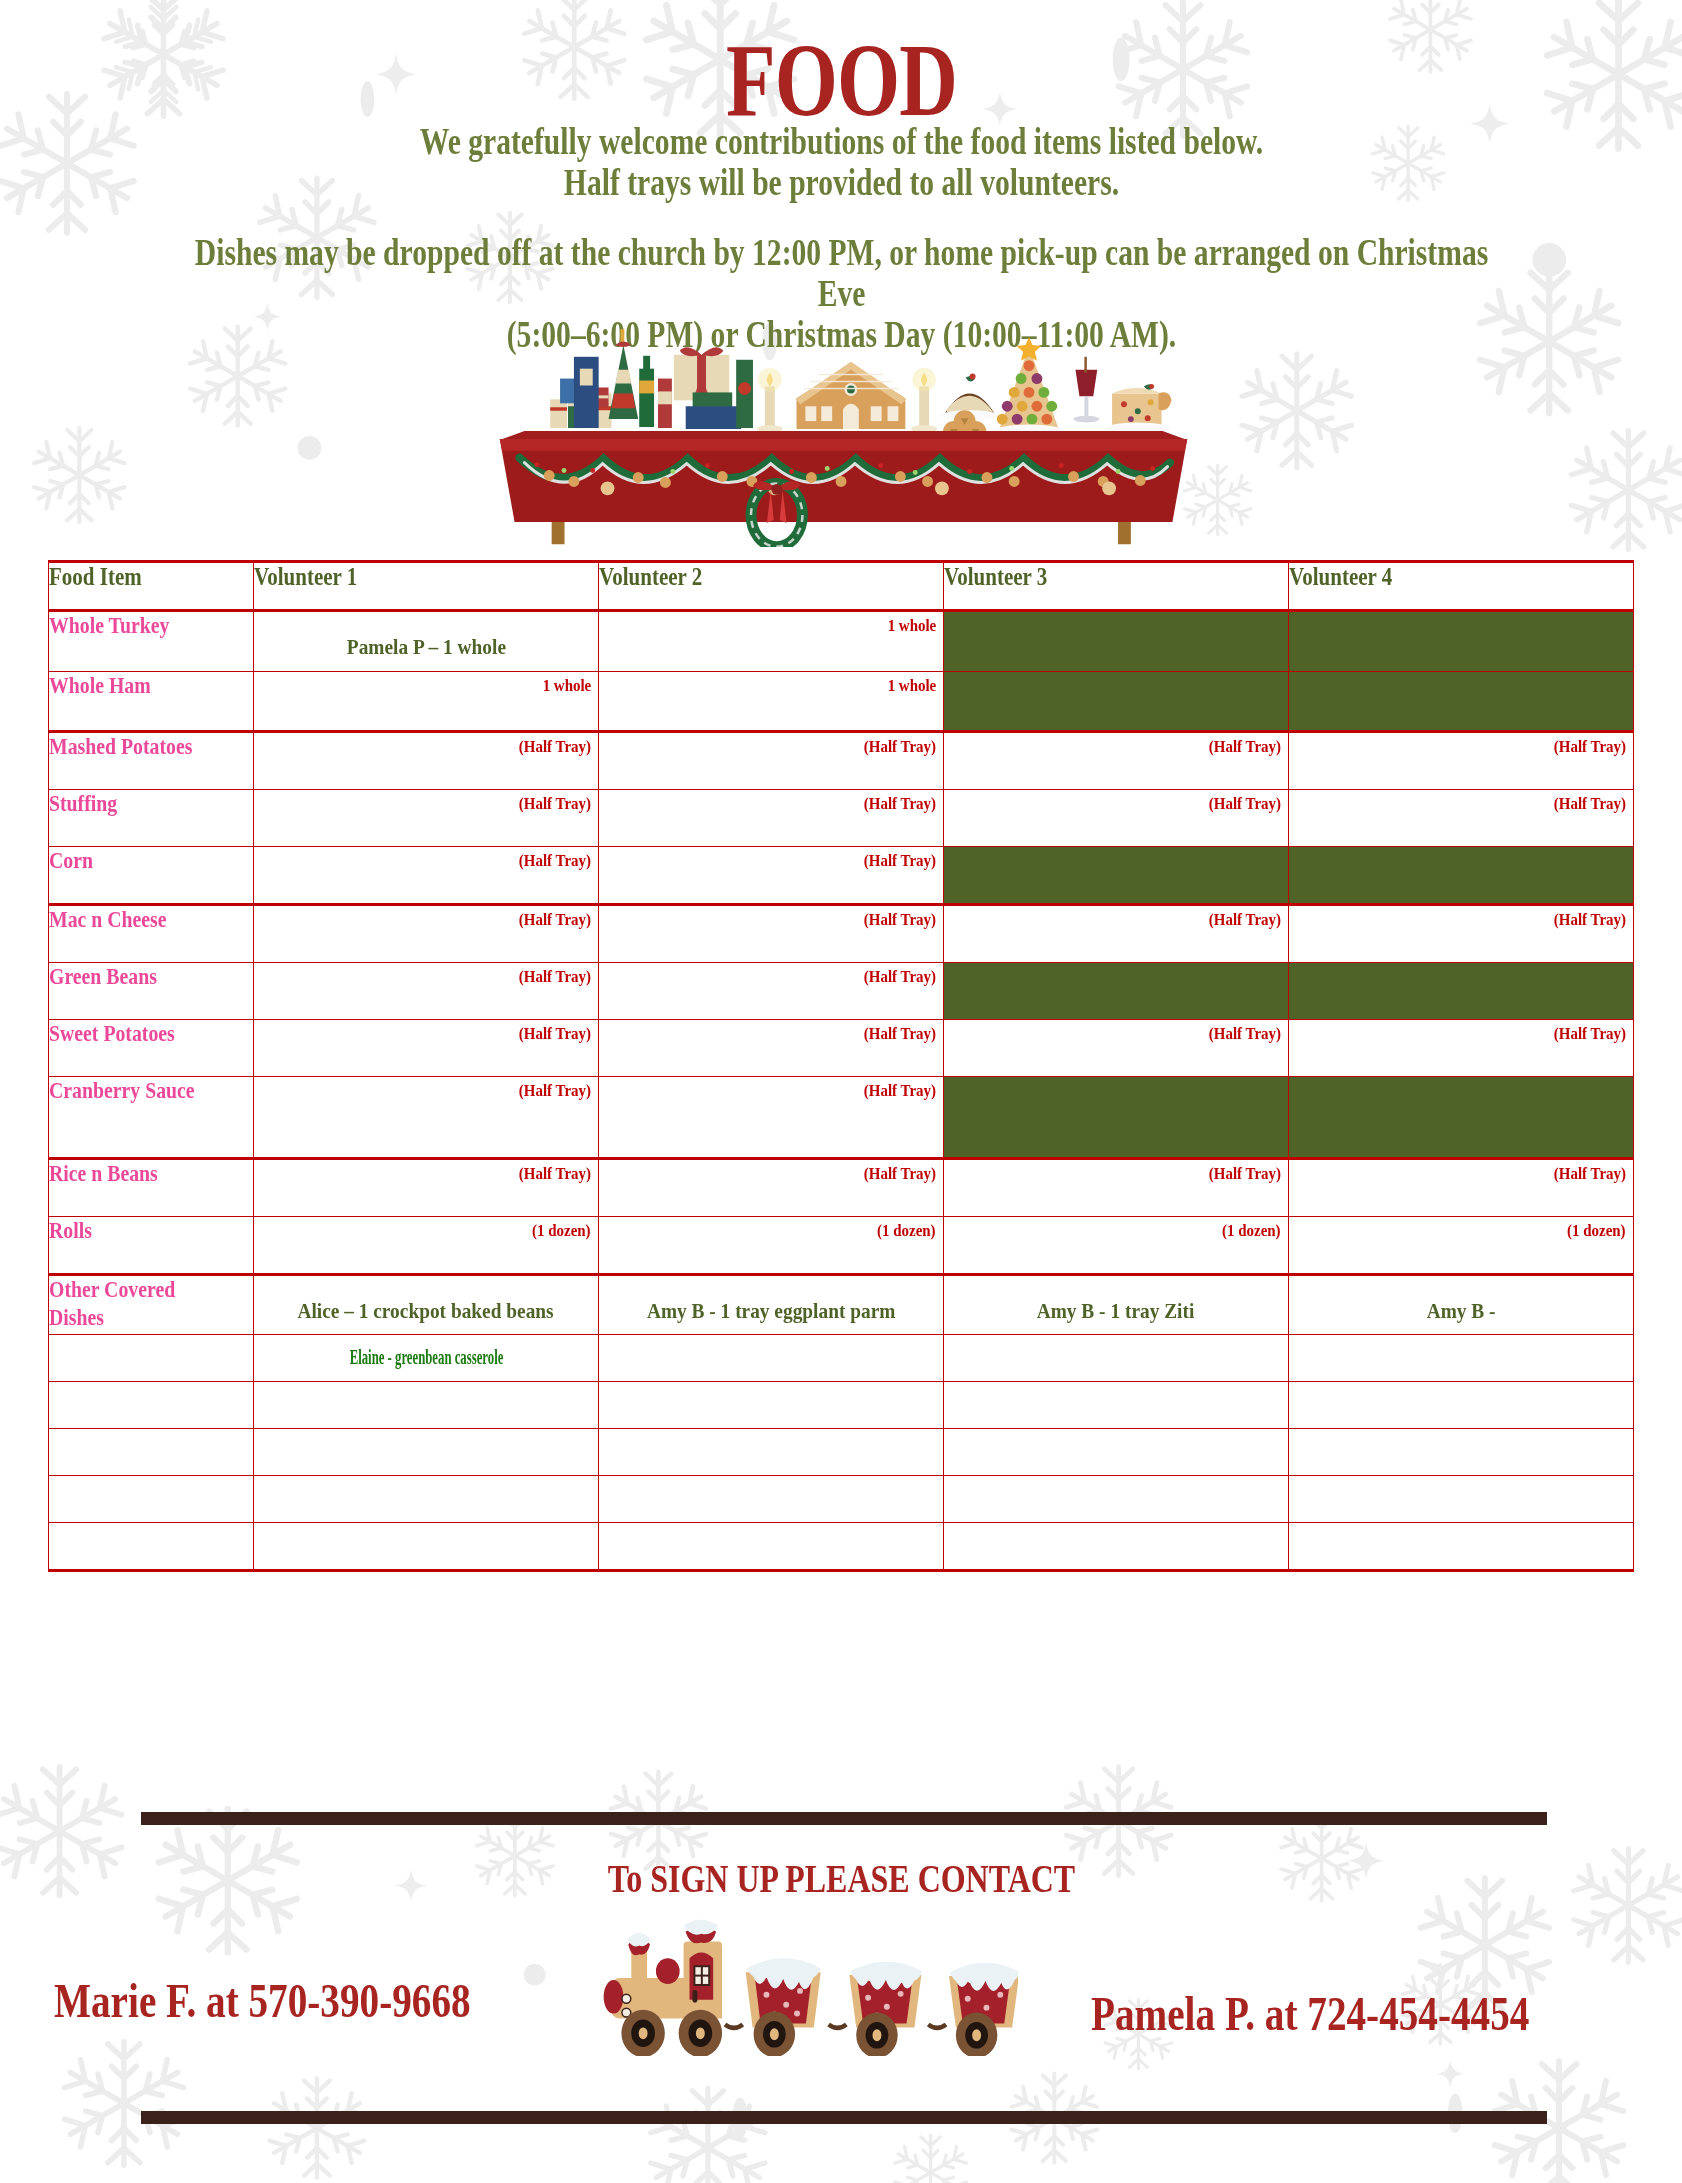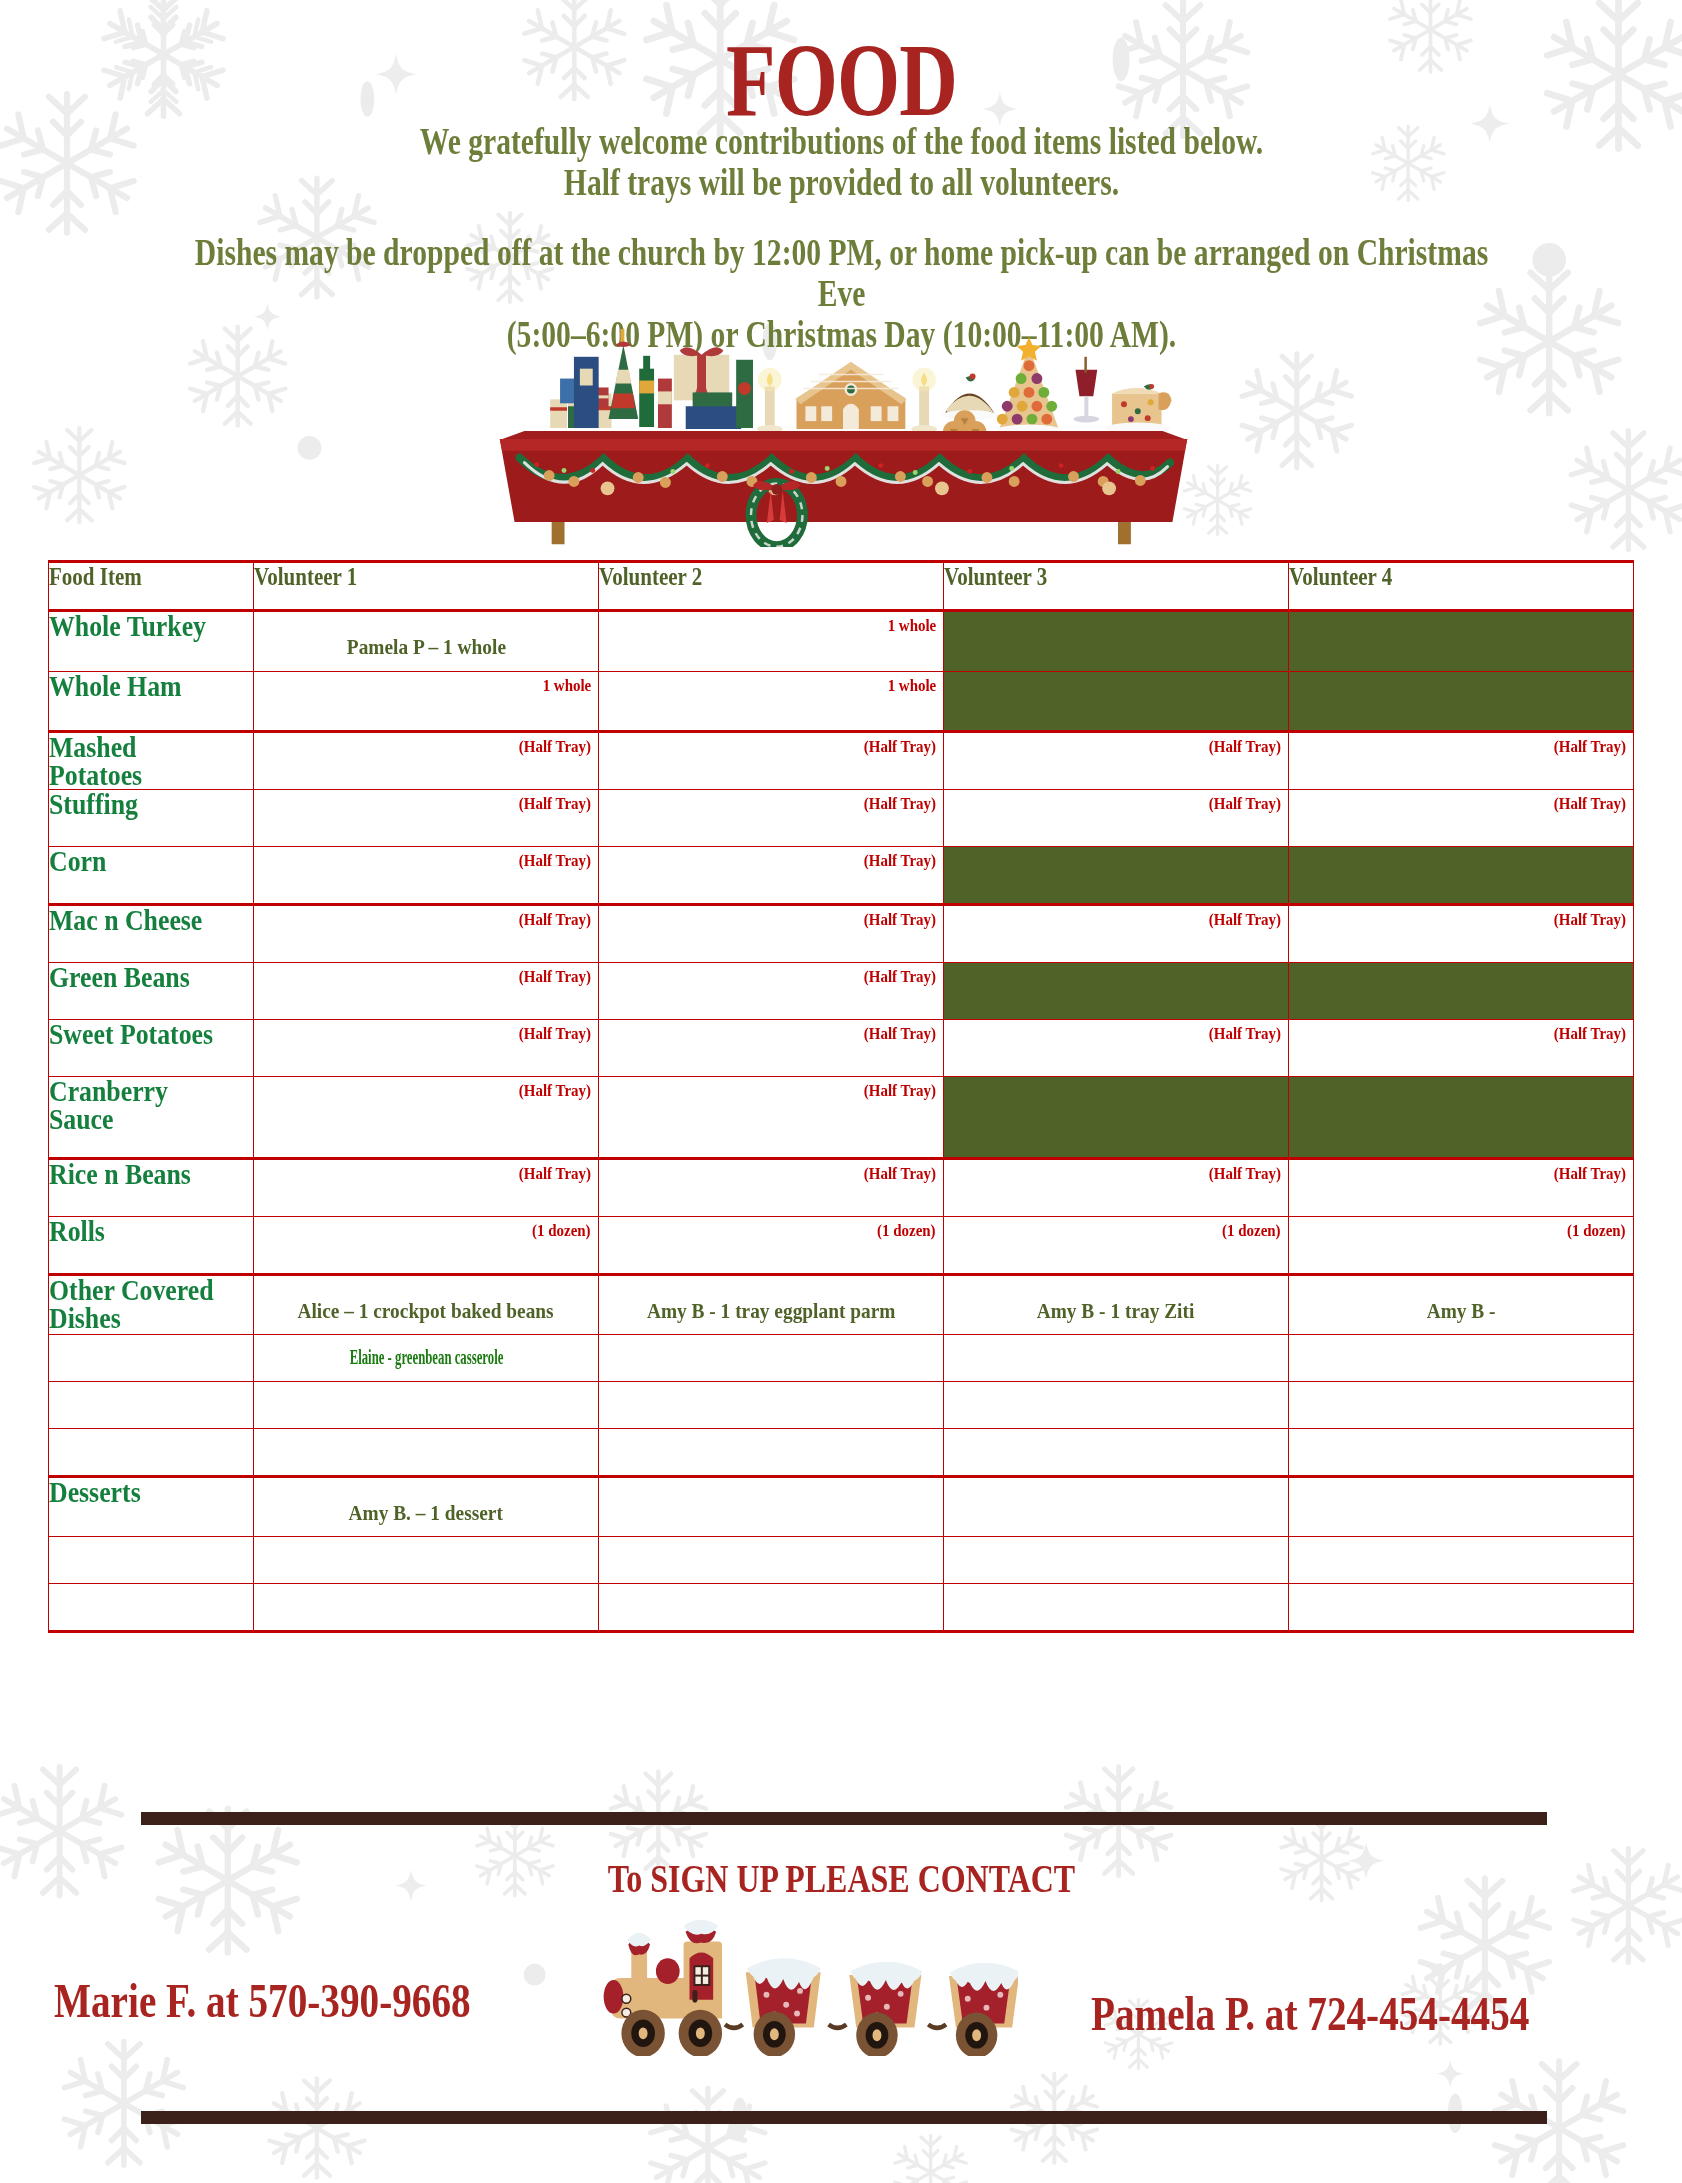--- a/index.html
+++ b/index.html
@@ -107,24 +107,24 @@
     padding: 5px 0 0 9px;
     white-space: nowrap;
   }
   th.hdr span {
     display: inline-block;
     transform: scaleX(0.84);
     transform-origin: left center;
   }
 
   td.item {
-    color: #15803d;
+    color: #ec4899;
     font-family: "Liberation Serif", serif;
     font-weight: 700;
-    font-size: 30px;
+    font-size: 23px;
     line-height: 28px;
     padding: 7px 3px 3px 8px;
   }
   td.item span {
     display: inline-block;
     transform: scaleX(0.86);
     transform-origin: left top;
   }
 
   td.cell {
@@ -734,29 +734,20 @@
           <td class="cell"></td>
           <td class="cell"></td>
         </tr>
         <tr>
           <td class="item h-blank"></td>
           <td class="cell"></td>
           <td class="cell"></td>
           <td class="cell"></td>
           <td class="cell"></td>
         </tr>
-        <tr class="thick-top">
-          <td class="item h-dessert"><span>Desserts</span></td>
-          <td class="cell">
-            <div class="entry"><span>Amy B.  – 1 dessert</span></div>
-          </td>
-          <td class="cell"></td>
-          <td class="cell"></td>
-          <td class="cell"></td>
-        </tr>
         <tr>
           <td class="item h-blank"></td>
           <td class="cell"></td>
           <td class="cell"></td>
           <td class="cell"></td>
           <td class="cell"></td>
         </tr>
         <tr class="thick-bottom">
           <td class="item h-blank"></td>
           <td class="cell"></td>

